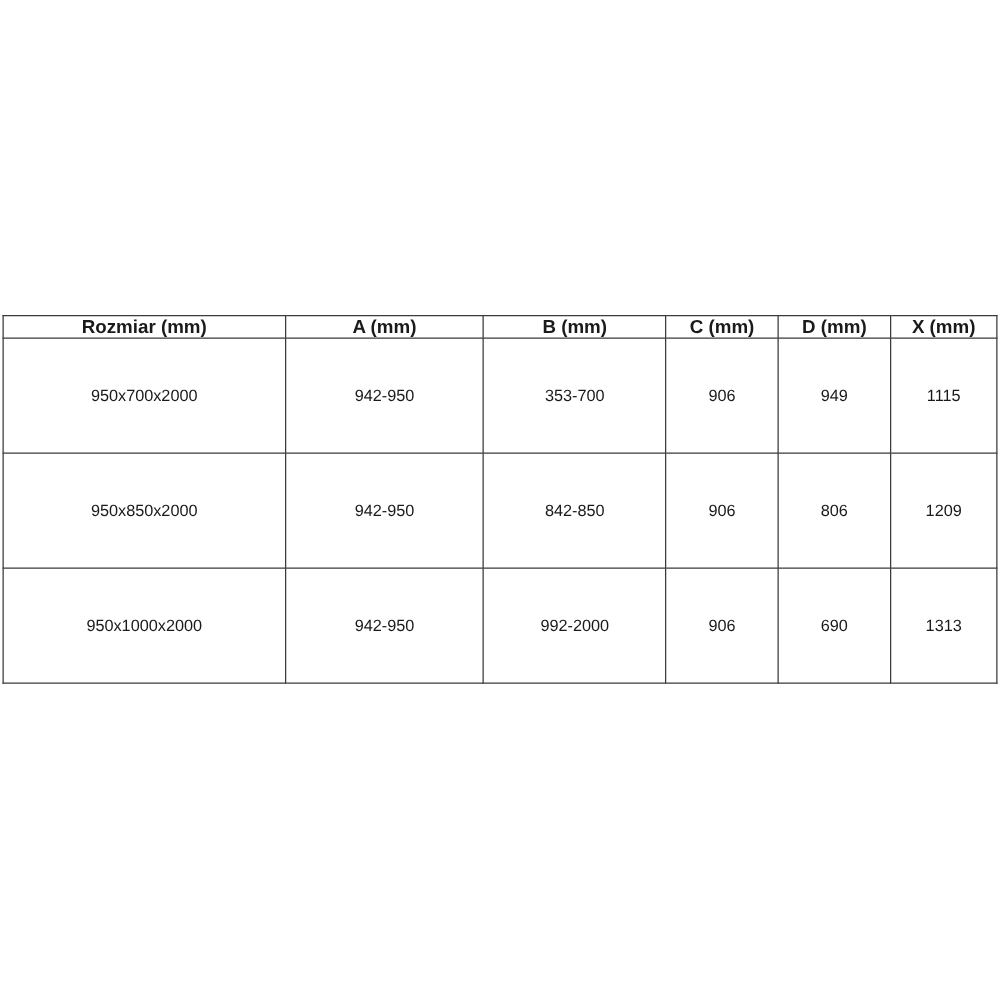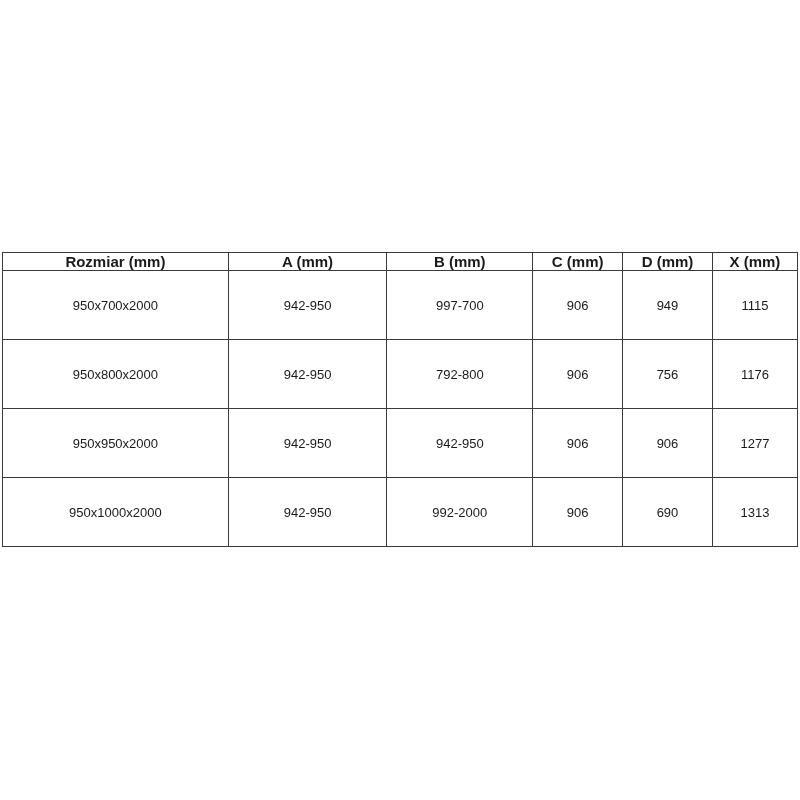--- a/index.html
+++ b/index.html
@@ -80,40 +80,32 @@
             <th>B (mm)</th>
             <th>C (mm)</th>
             <th>D (mm)</th>
             <th>X (mm)</th>
           </tr>
       </thead>
       <tbody id="table-body">
           <tr>
             <td>950x700x2000</td>
             <td>942-950</td>
-            <td>997-700</td>
+            <td>353-700</td>
             <td>906</td>
             <td>949</td>
             <td>1115</td>
           </tr>
           <tr>
-            <td>950x800x2000</td>
+            <td>950x850x2000</td>
             <td>942-950</td>
-            <td>792-800</td>
+            <td>842-850</td>
             <td>906</td>
-            <td>756</td>
-            <td>1176</td>
-          </tr>
-          <tr>
-            <td>950x950x2000</td>
-            <td>942-950</td>
-            <td>942-950</td>
-            <td>906</td>
-            <td>906</td>
-            <td>1277</td>
+            <td>806</td>
+            <td>1209</td>
           </tr>
           <tr>
             <td>950x1000x2000</td>
             <td>942-950</td>
             <td>992-2000</td>
             <td>906</td>
             <td>690</td>
             <td>1313</td>
           </tr>
         </tbody>

